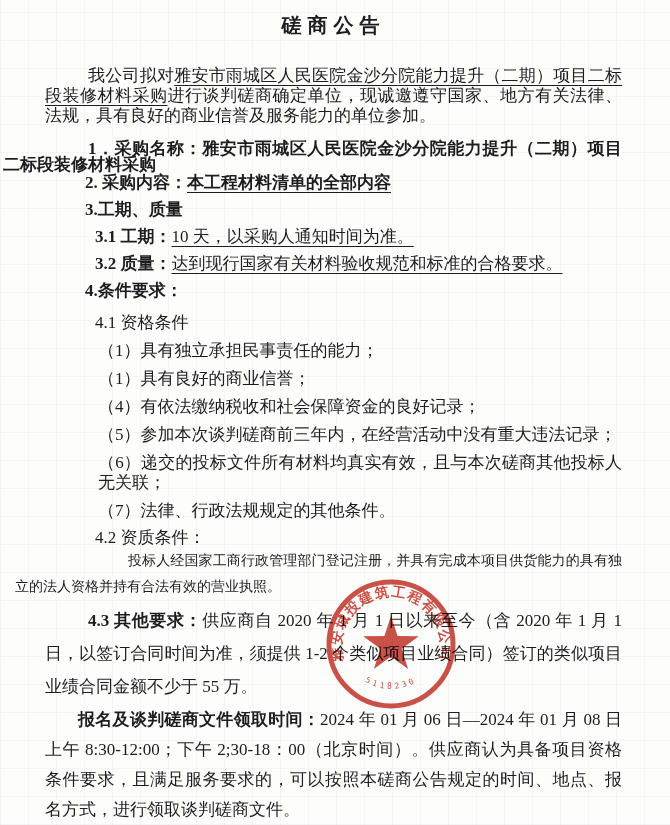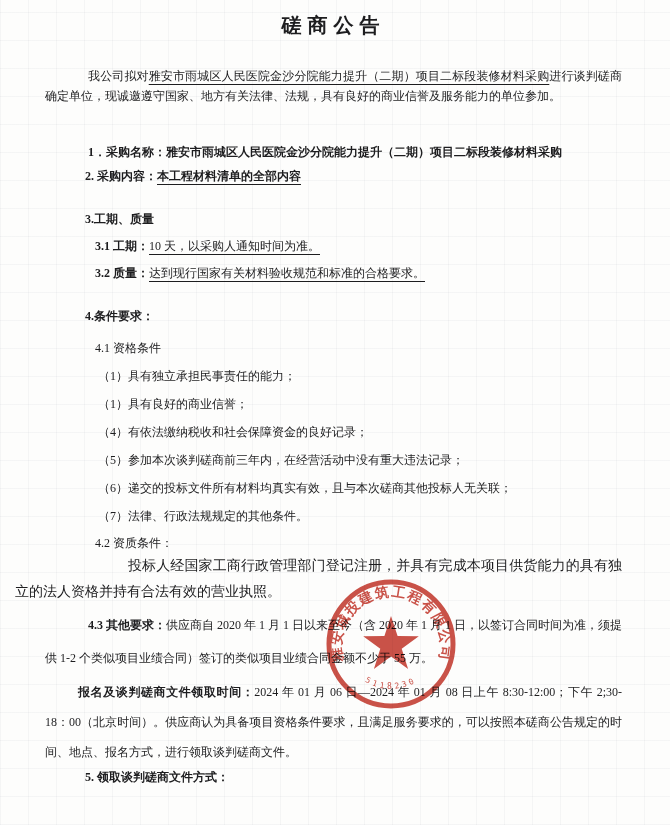--- a/index.html
+++ b/index.html
@@ -19,26 +19,26 @@
   }
   .title{
     text-align:center;
     font-size:20px;
     font-weight:700;
     letter-spacing:6px;
     line-height:38px;
     margin:0;
   }
   p{margin:0;}
-  .body-text{font-size:12px;line-height:20px;text-align:justify;}
+  .body-text{font-size:17px;line-height:20px;text-align:justify;}
   .intro{margin-top:22px;text-indent:43px;}
   .u{text-decoration:underline;text-underline-offset:4px;}
   .b{font-weight:700;}
-  .sec1{margin-top:32px;margin-left:-42px;text-indent:85px;line-height:28px;}
-  .h-line{margin-left:40px;margin-top:23px;line-height:20px;}
+  .sec1{margin-top:15px;margin-left:-42px;text-indent:85px;line-height:16px;}
+  .h-line{margin-left:40px;margin-top:7px;line-height:20px;}
   .sub-line{margin-left:50px;margin-top:7px;line-height:20px;}
   .first-gap{margin-top:0;}
   .s41{margin-top:12px;}
   .item{margin-left:53px;margin-top:8px;line-height:20px;}
   .s42body{font-size:14px;line-height:26px;margin-left:-30px;text-indent:113px;text-align:justify;}
   .s43{margin-top:4px;text-indent:43px;line-height:33px;text-align:justify;}
   .signup{margin-top:2px;text-indent:33px;line-height:30px;text-align:justify;}
   .s5{margin-top:0;margin-left:40px;line-height:20px;}
   
   .seal{

